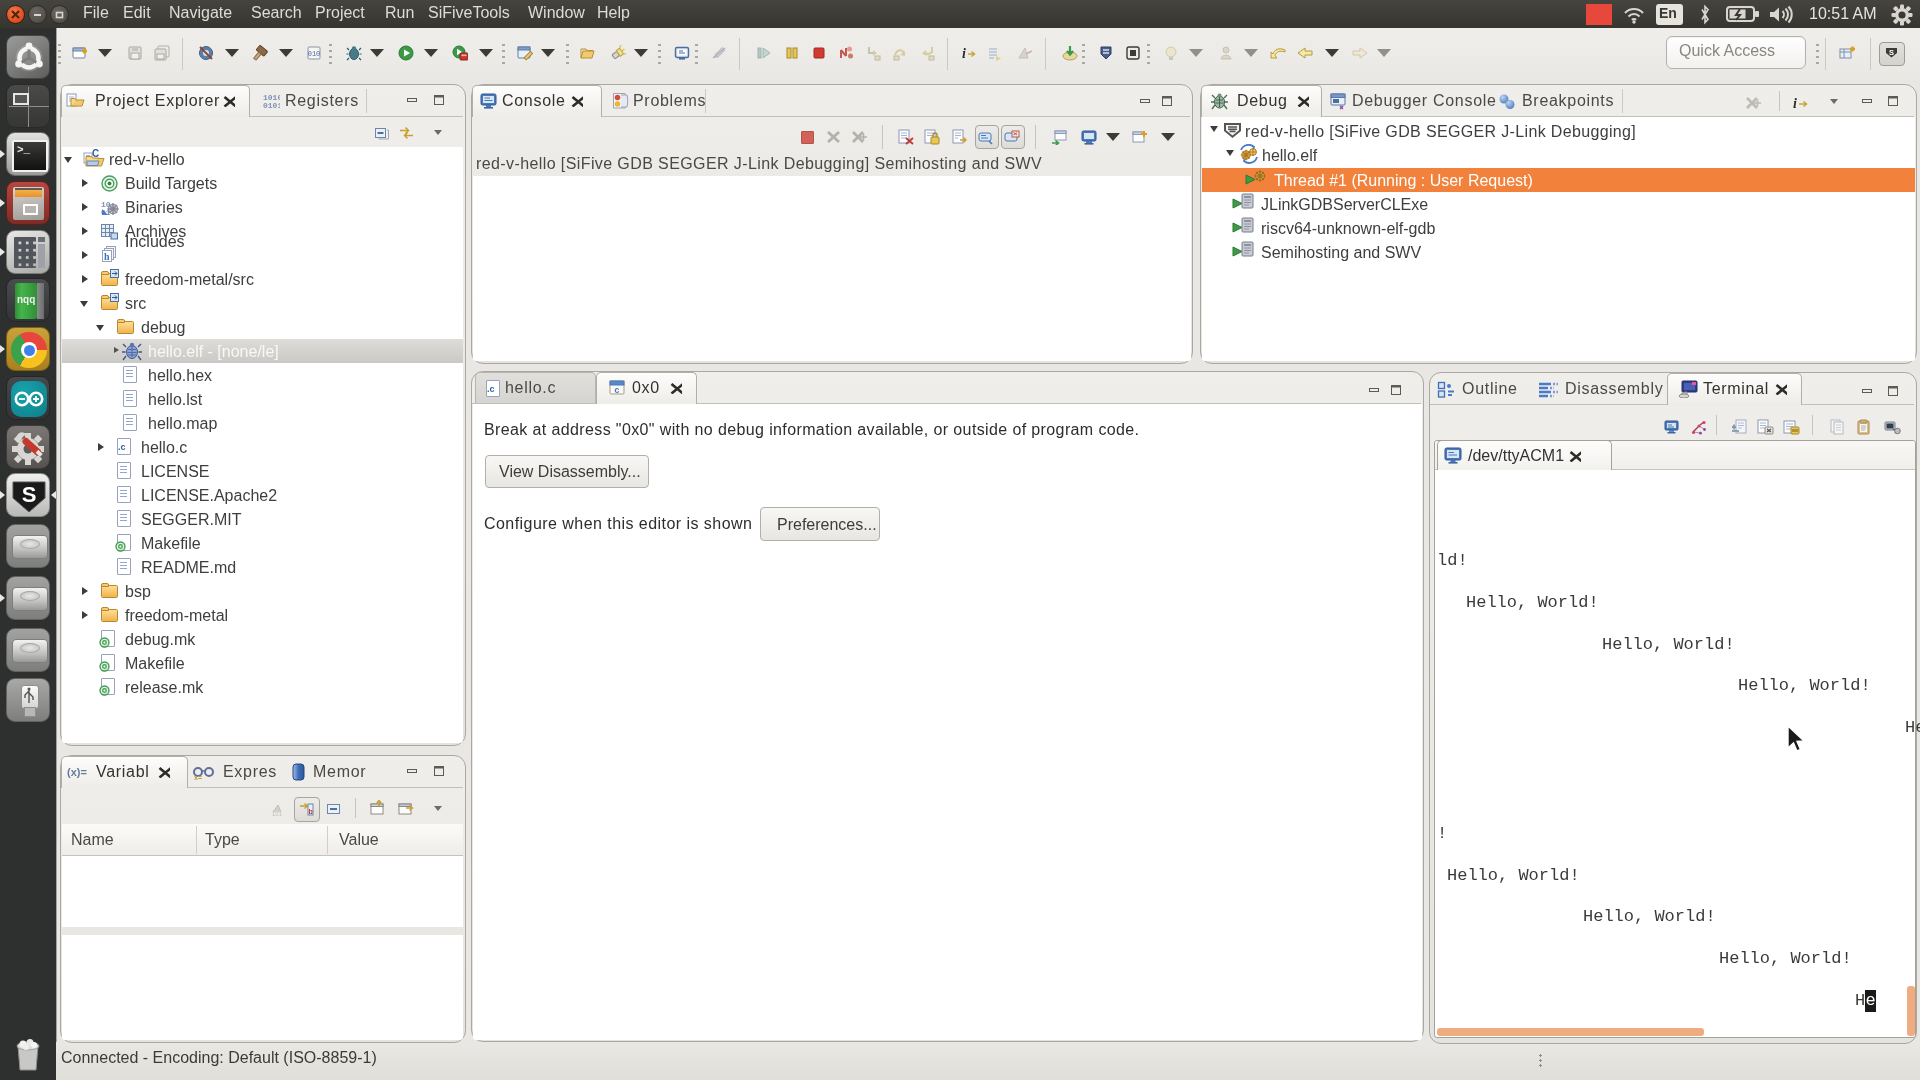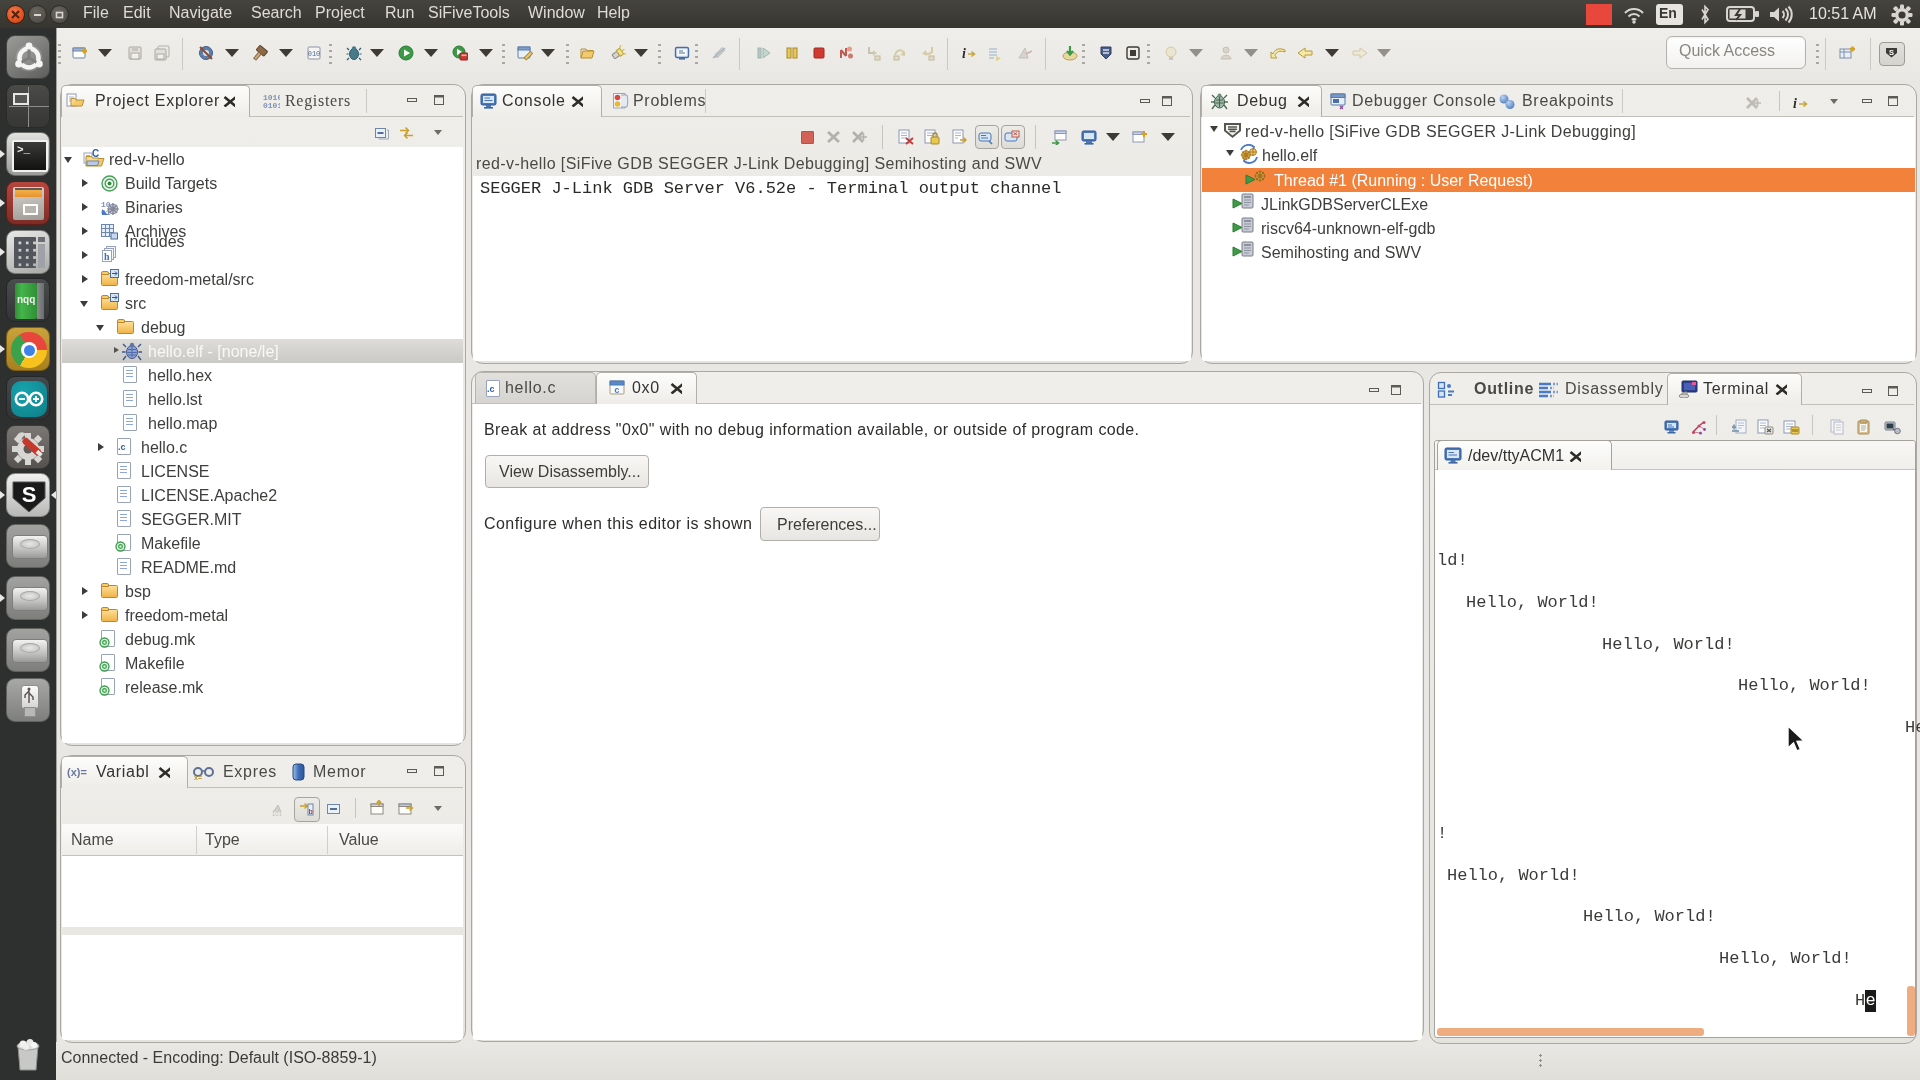--- a/index.html
+++ b/index.html
@@ -457,21 +457,21 @@
       <path d="M5 13 L5 5.5 L9 5.5 L10 7" fill="#F8D88E" stroke="#B8902E"></path>
     </svg>
  <div class="tabtxt" style="left:34px;">Project Explorer</div>
  <svg class="xg" style="left:161px;top:9px" width="15" height="14">
       <path d="M2.5 3 L14 12.5 M14 3 L2.5 12.5" stroke="#2E2C29" stroke-width="2.6"></path>
     </svg>
  <svg class="a" style="left:202px;top:8px" width="17" height="16">
       <text x="0" y="7" font-family="Liberation Mono" font-size="8" font-weight="bold" fill="#7E90B8">1010</text>
       <text x="0" y="15" font-family="Liberation Mono" font-size="8" font-weight="bold" fill="#7E90B8">0101</text>
     </svg>
- <div class="tabtxt" style="left:224px;color:#4A4946;font-family:Liberation Serif, serif;">Registers</div>
+ <div class="tabtxt" style="left:224px;color:#4A4946;">Registers</div>
  <div class="a" style="left:305px;top:4px;width:1px;height:24px;background:#CCC9C4;"></div>
  <svg class="minmax" style="left:346px;top:10px" width="11" height="10">
       <rect x="0.5" y="3.5" width="9" height="3" fill="none" stroke="#5E5B56"></rect>
     </svg>
  <svg class="minmax" style="left:373px;top:10px" width="11" height="10">
       <rect x="0.5" y="0.5" width="9" height="9" fill="none" stroke="#5E5B56"></rect>
       <rect x="0.5" y="0.5" width="9" height="2" fill="#5E5B56"></rect>
     </svg>
 
  <svg class="a" style="left:314px;top:41px" width="14" height="14">
@@ -785,21 +785,20 @@
  <div class="tbt" style="left:634px;top:48px;border-left-width:7px;border-right-width:7px;"></div>
  <svg class="a" style="left:660px;top:44px" width="16" height="16">
       <rect x="1" y="3" width="11" height="10" fill="#FDFDFB" stroke="#8E98B8"></rect>
       <rect x="1" y="3" width="11" height="2.5" fill="#C8D4E8" stroke="#8E98B8"></rect>
       <path d="M9 5 L15 5 M12 2 L12 8" stroke="#D8A020" stroke-width="2"></path>
     </svg>
  <div class="tbt" style="left:689px;top:48px;"></div>
 
  <div class="txt" style="left:4px;top:70px;color:#4A4945;letter-spacing:0.4px;">red-v-hello [SiFive GDB SEGGER J-Link Debugging] Semihosting and SWV</div>
  <div class="pwhite" style="left:1px;top:91px;width:718px;height:185px;border-radius:0 0 3px 3px;"></div>
- <div class="mono" style="left:8px;top:94px;color:#2A2A28;">SEGGER J-Link GDB Server V6.52e - Terminal output channel</div>
 </div>
 
 <div class="panel" style="left:1200px;top:84px;width:715px;height:278px;">
  <div class="a" style="left:0;top:31px;width:713px;height:1px;background:#C2BFBA;"></div>
  <div class="atab" style="left:0px;width:119px;"></div>
  <svg class="a" style="left:9px;top:7px" width="19" height="18">
       <path d="M5 6 L2 3 M14 6 L17 3 M4.5 10 L1 10 M14.5 10 L18 10 M5 13 L2 17 M14 13 L17 17" stroke="#4E6E58" stroke-width="1.4"></path>
       <ellipse cx="9.5" cy="10" rx="5" ry="6" fill="#9EB8A8" stroke="#3E5E48"></ellipse>
       <circle cx="9.5" cy="3.5" r="2" fill="#6E8E78"></circle>
       <path d="M9.5 5 L9.5 15 M6 8 L13 8 M5.5 11 L13.5 11" stroke="#3E5E48" stroke-width="0.9" fill="none"></path>
@@ -944,21 +943,21 @@
  <div class="a" style="left:0;top:31px;width:484px;height:1px;background:#C2BFBA;"></div>
 
  <svg class="a" style="left:7px;top:8px" width="19" height="17">
       <g fill="#D8E4F2" stroke="#3E6EB8" stroke-width="1.3">
         <rect x="1.5" y="1.5" width="6" height="6"></rect>
         <rect x="1.5" y="10" width="6" height="6"></rect>
       </g>
       <circle cx="12" cy="5" r="2" fill="#4A7AC8"></circle>
       <path d="M11 10.5 L17 10.5 M11 14 L15 14" stroke="#4A7AC8" stroke-width="2"></path>
     </svg>
- <div class="tabtxt" style="left:44px;color:#4A4946;font-weight:bold;">Outline</div>
+ <div class="tabtxt" style="left:32px;color:#4A4946;">Outline</div>
 
  <svg class="a" style="left:108px;top:8px" width="22" height="17">
       <path d="M1 3 L13 3 M1 7 L10 7 M1 11 L13 11 M1 15 L10 15" stroke="#4A7AC8" stroke-width="2.6"></path>
       <path d="M15 3 L20 3 M12 7 L16 7 M15 11 L20 11 M12 15 L16 15" stroke="#7A9AD0" stroke-width="2.6" stroke-dasharray="2 1.5"></path>
     </svg>
  <div class="tabtxt" style="left:135px;color:#4A4946;">Disassembly</div>
 
  <div class="atab" style="left:237px;width:133px;"></div>
  <svg class="a" style="left:248px;top:7px" width="21" height="18">
       <rect x="4" y="1" width="15" height="11" rx="1" fill="#2E3E88" stroke="#1E2E68"></rect>

